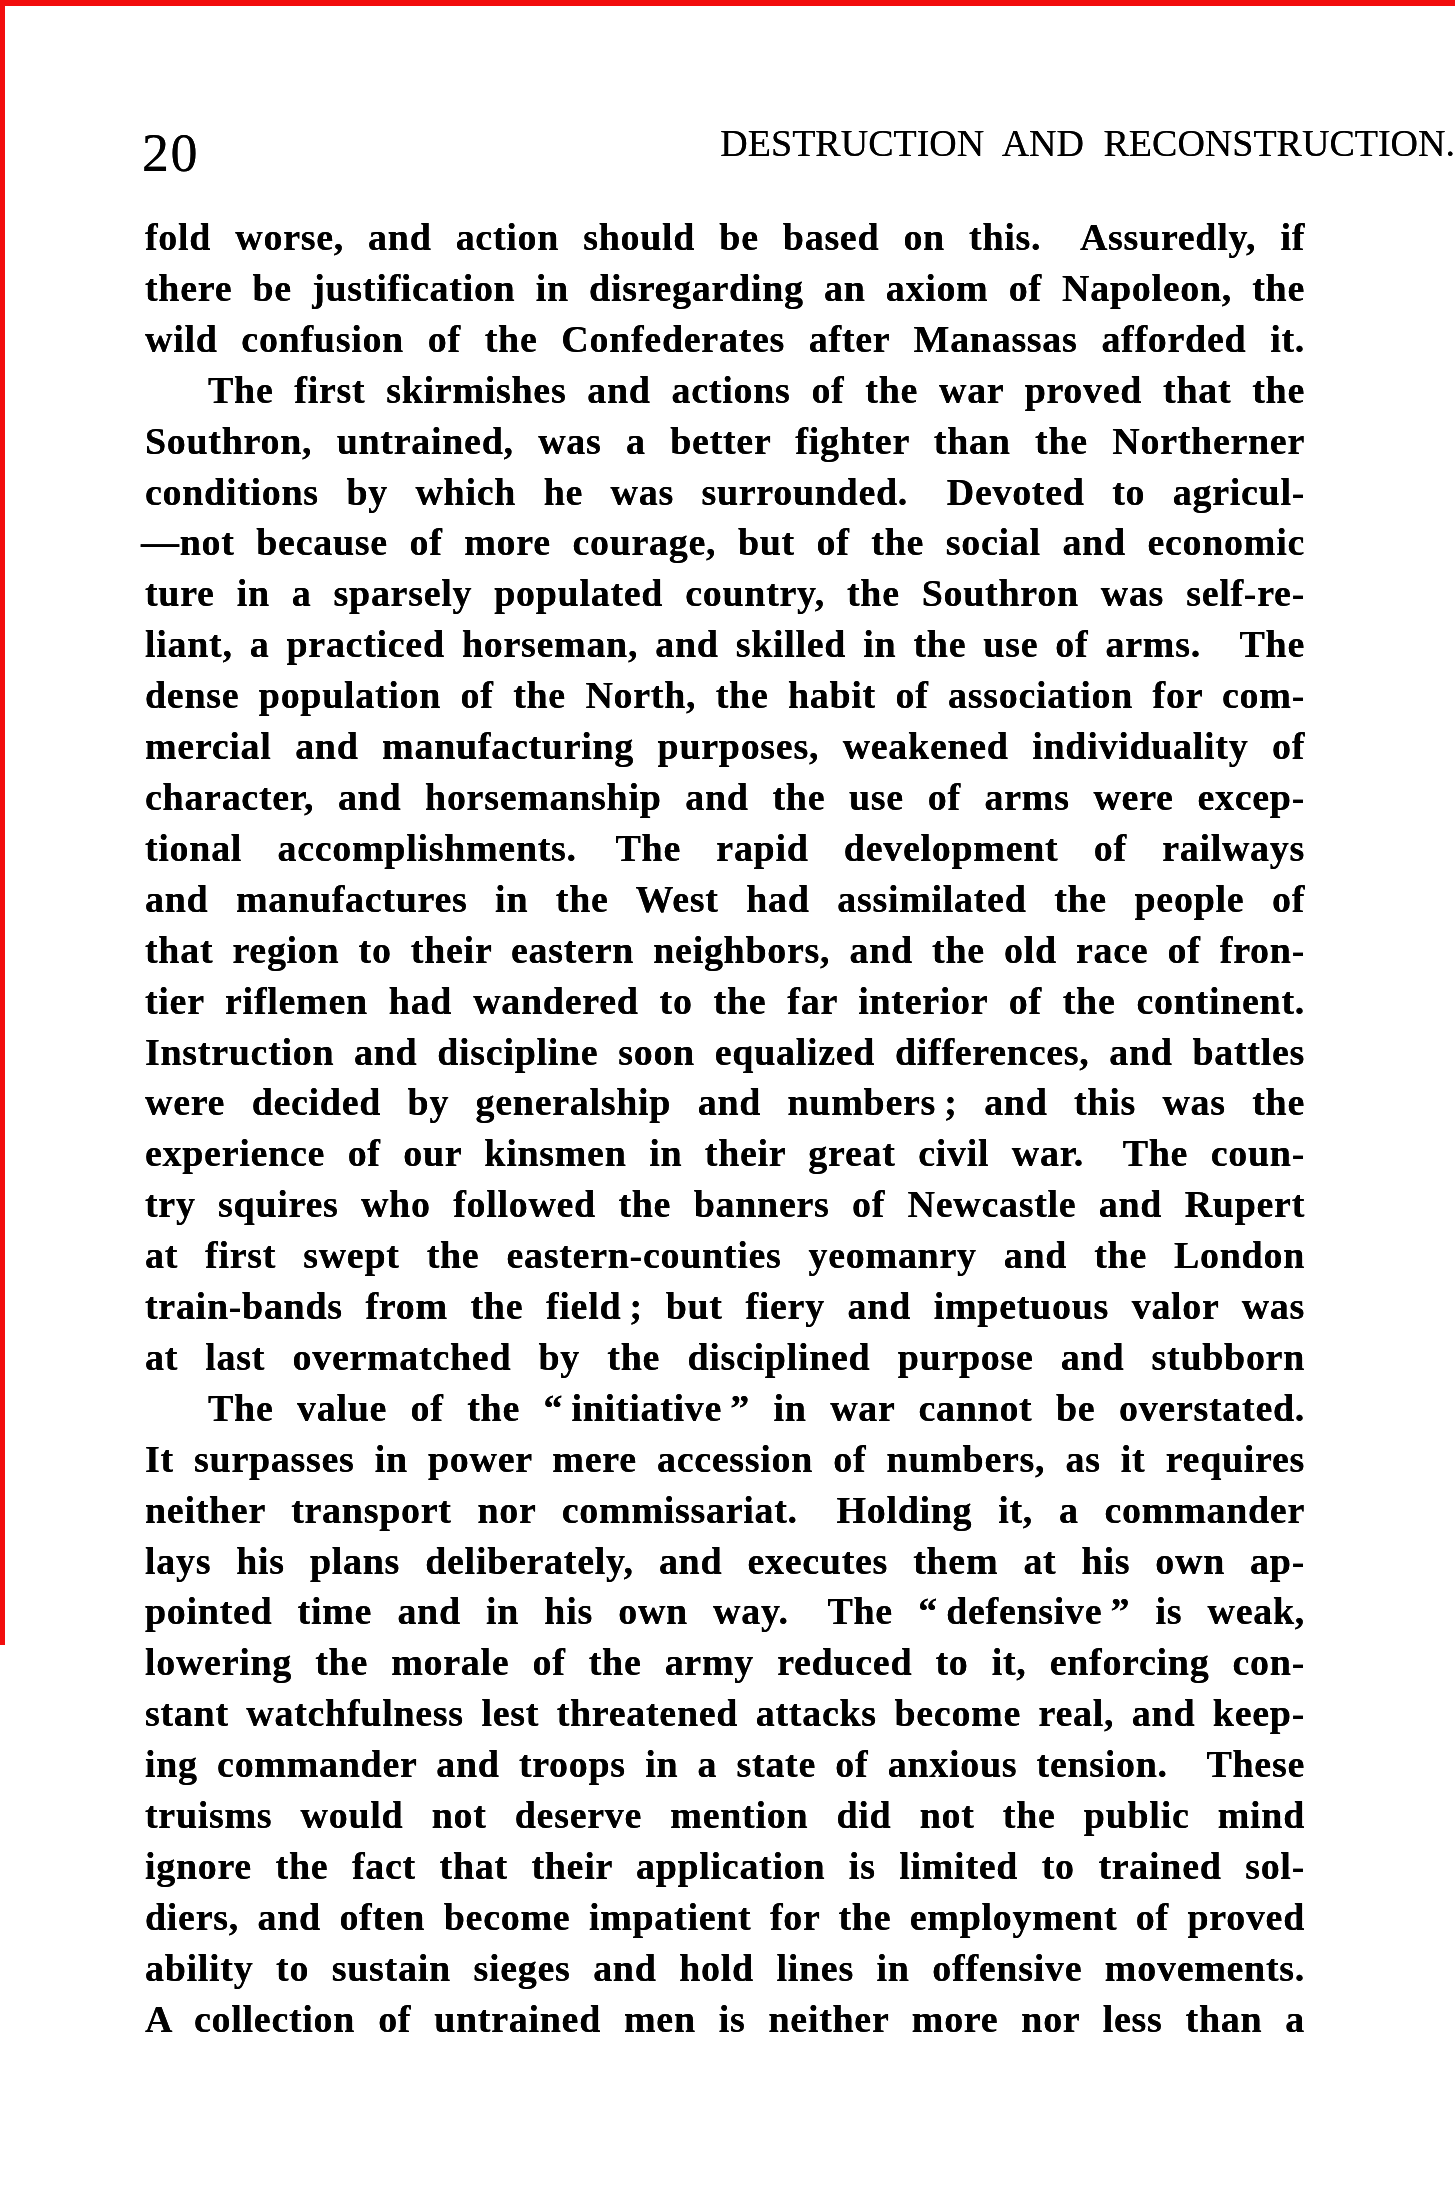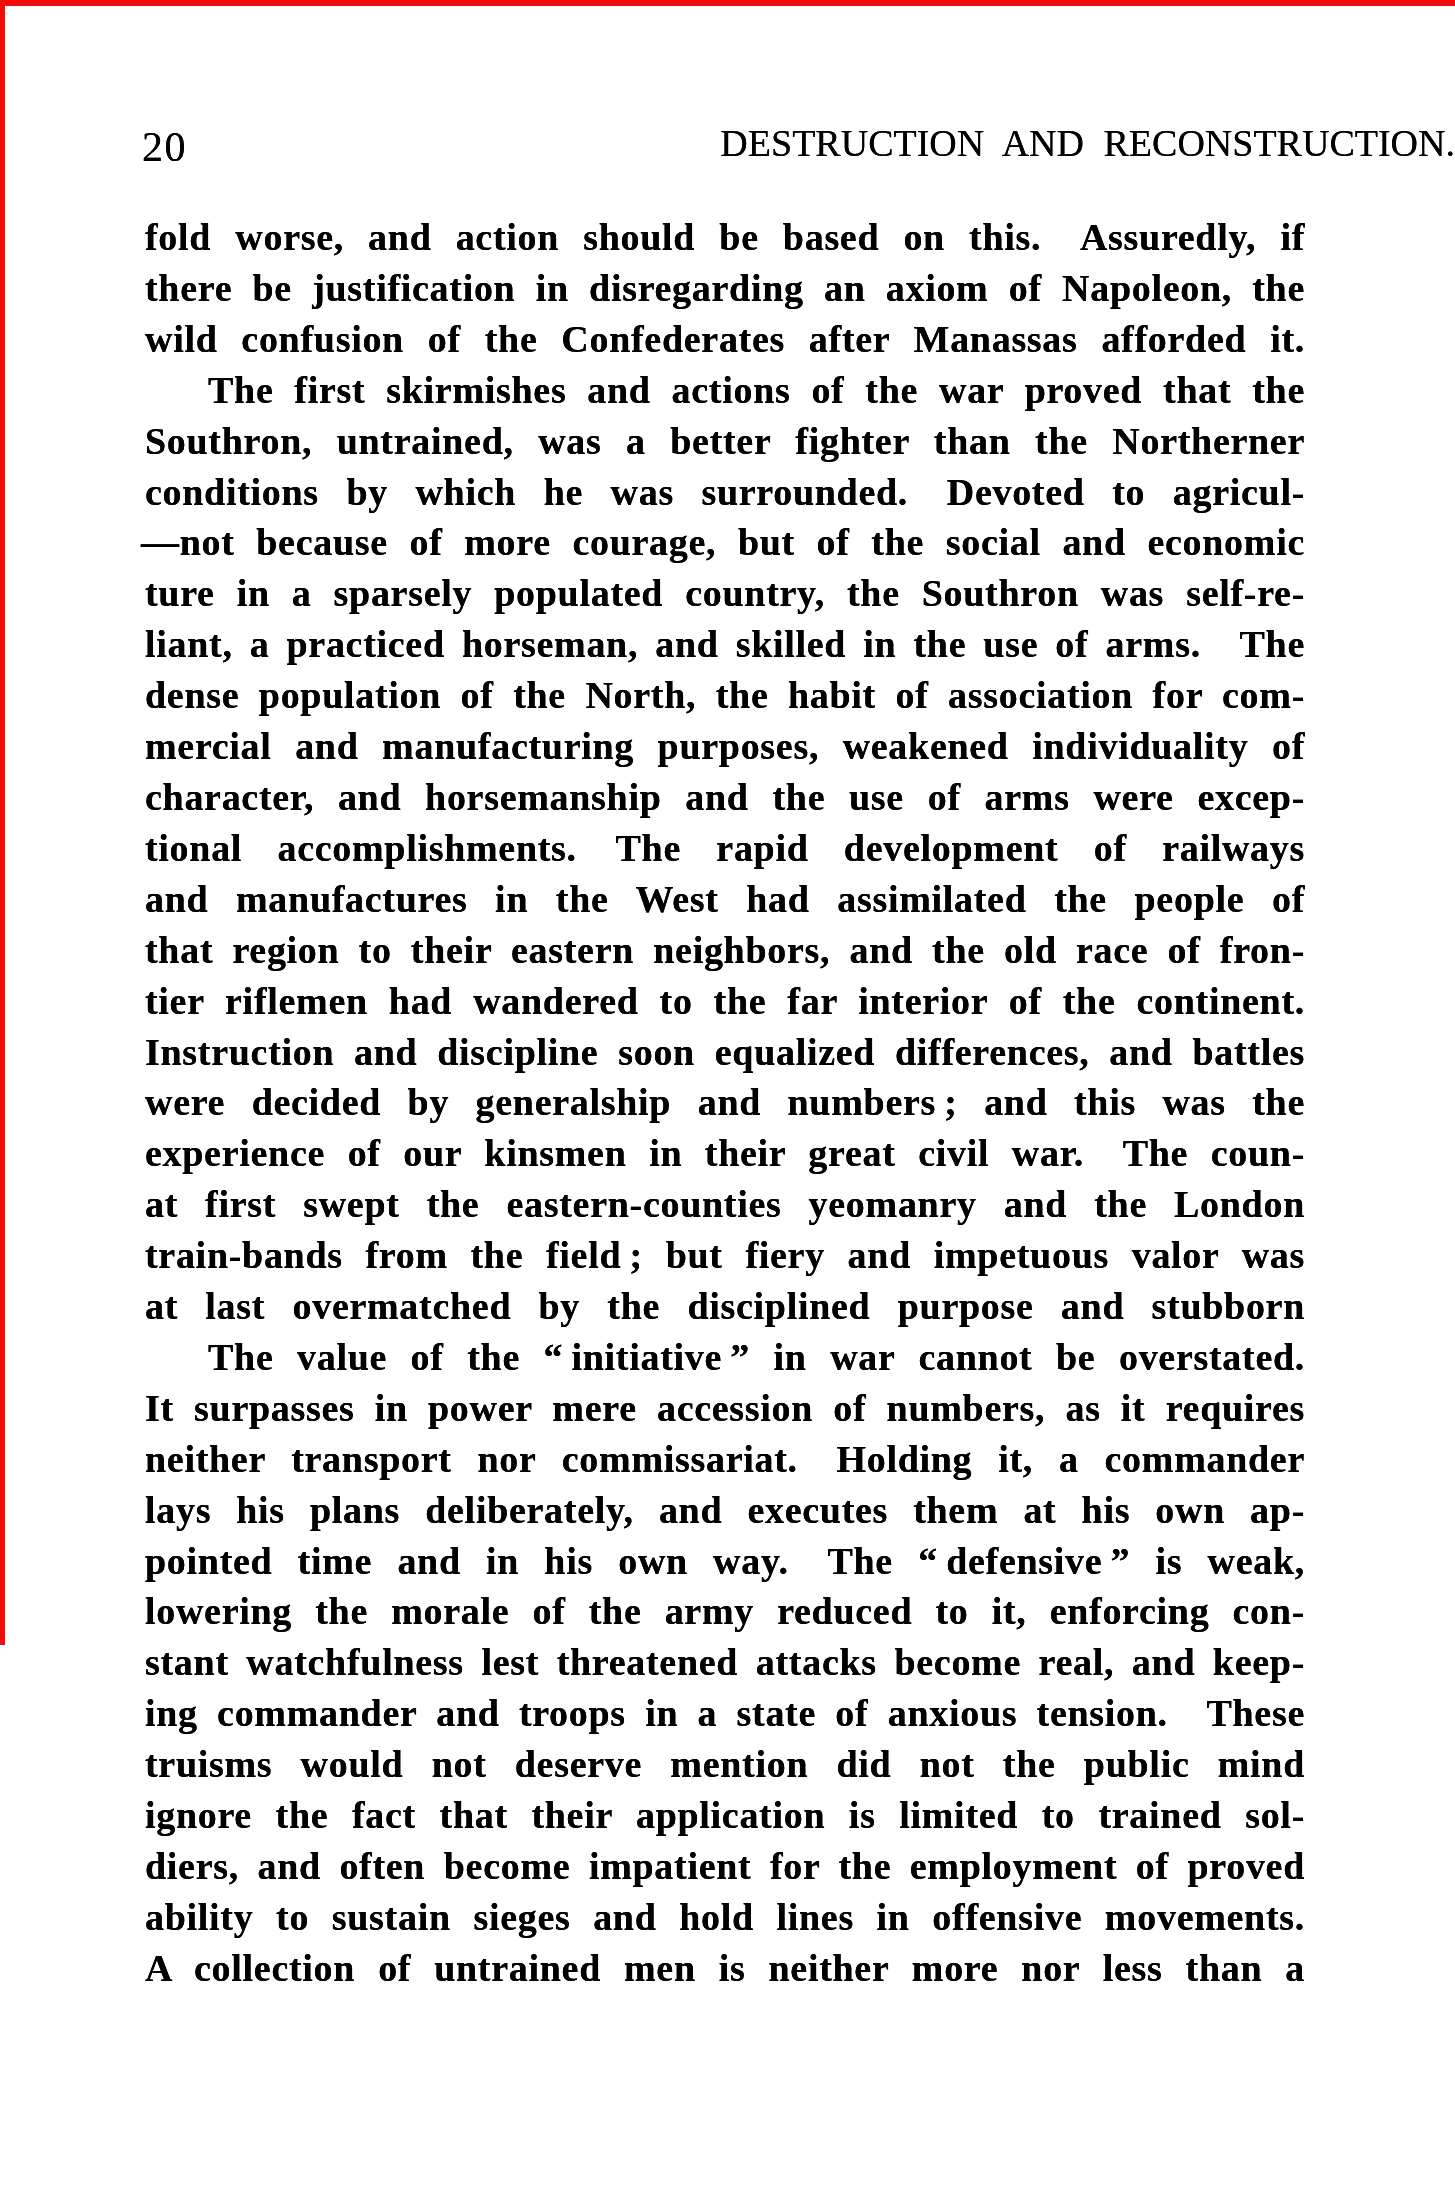--- a/index.html
+++ b/index.html
@@ -12,21 +12,21 @@
     overflow:hidden;
   }
   
   .edge{position:absolute;z-index:5;}
   .edge-top{top:0;left:0;width:1455px;height:6px;}
   .edge-left{top:0;left:0;width:5px;height:1645px;}
 
   
   .pagenum{
     position:absolute;left:142px;top:126px;
-    font-size:42px;line-height:1;letter-spacing:1.5px;
+    font-size:54px;line-height:1;letter-spacing:1.5px;
     text-shadow:0 0 0.6px #000;
   }
   .runhead{
     position:absolute;left:0;top:124px;width:1455px;
     text-align:right;
     font-size:38px;line-height:1;
     word-spacing:10px;
     text-shadow:0 0 0.6px #000;
   }
 
@@ -70,20 +70,21 @@
     <div class="line">dense population of the North, the habit of association for com-</div>
     <div class="line">mercial and manufacturing purposes, weakened individuality of</div>
     <div class="line">character, and horsemanship and the use of arms were excep-</div>
     <div class="line">tional accomplishments. The rapid development of railways</div>
     <div class="line">and manufactures in the West had assimilated the people of</div>
     <div class="line">that region to their eastern neighbors, and the old race of fron-</div>
     <div class="line">tier riflemen had wandered to the far interior of the continent.</div>
     <div class="line">Instruction and discipline soon equalized differences, and battles</div>
     <div class="line">were decided by generalship and numbers ; and this was the</div>
     <div class="line">experience of our kinsmen in their great civil war. The coun-</div>
+    <div class="line">try squires who followed the banners of Newcastle and Rupert</div>
     <div class="line">at first swept the eastern-counties yeomanry and the London</div>
     <div class="line">train-bands from the field ; but fiery and impetuous valor was</div>
     <div class="line">at last overmatched by the disciplined purpose and stubborn</div>
     <div class="line indent">The value of the “ initiative ” in war cannot be overstated.</div>
     <div class="line">It surpasses in power mere accession of numbers, as it requires</div>
     <div class="line">neither transport nor commissariat. Holding it, a commander</div>
     <div class="line">lays his plans deliberately, and executes them at his own ap-</div>
     <div class="line">pointed time and in his own way. The “ defensive ” is weak,</div>
     <div class="line">lowering the morale of the army reduced to it, enforcing con-</div>
     <div class="line">stant watchfulness lest threatened attacks become real, and keep-</div>

